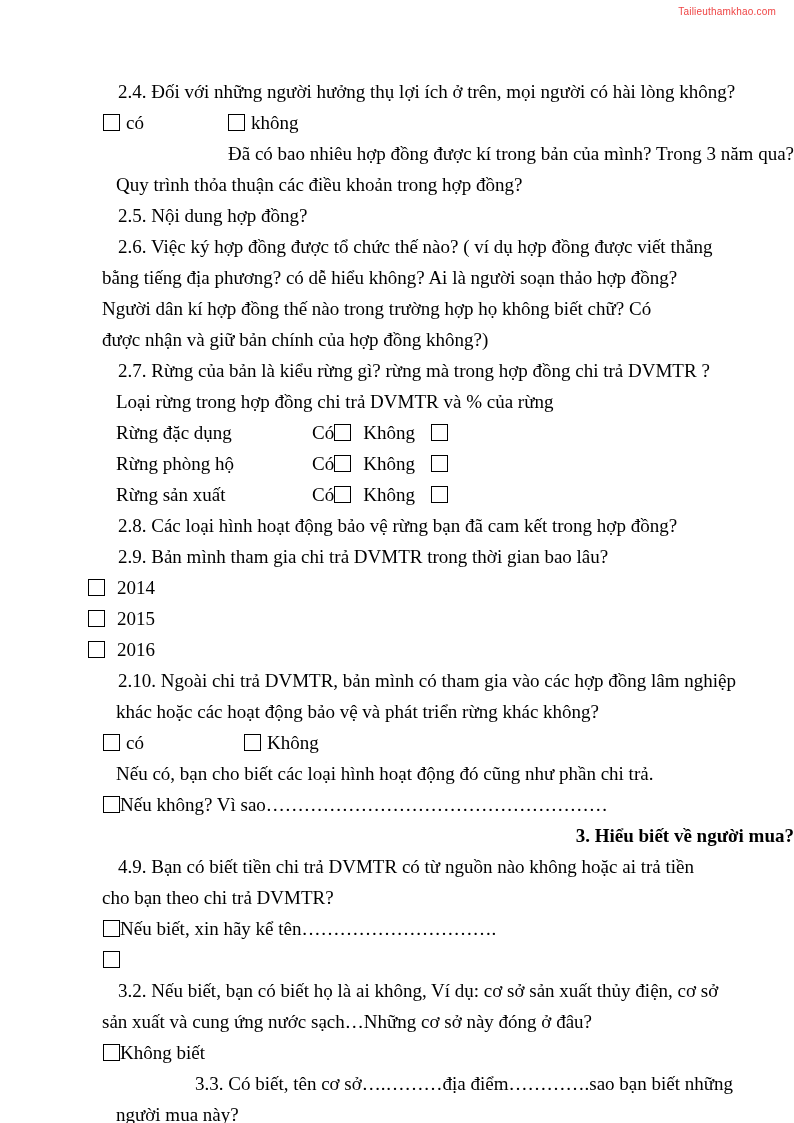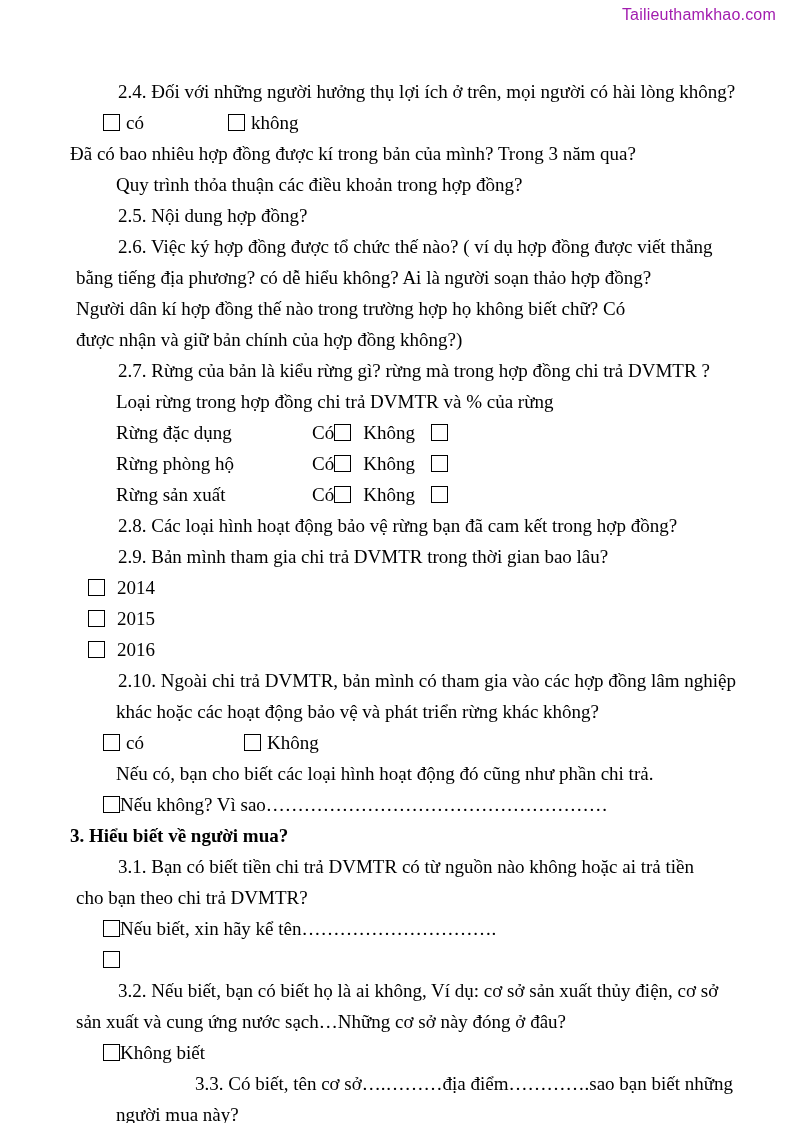--- a/index.html
+++ b/index.html
@@ -20,22 +20,22 @@
     position: absolute;
     inset: 0;
   }
 
   
   .watermark {
     position: absolute;
     top: 6px;
     right: 18px;
     font-family: "Liberation Sans", "DejaVu Sans", sans-serif;
-    font-size: 16px;
-    color: #a21caf;
+    font-size: 10px;
+    color: #ef4444;
     letter-spacing: 0.2px;
     white-space: nowrap;
   }
 
   
   .body {
     position: absolute;
     left: 0;
     top: 76px;
     width: 794px;
@@ -45,22 +45,22 @@
     font-size: 19px;
     line-height: 31px;
     min-height: 31px;
     white-space: nowrap;
     display: block;
   }
 
   
   .m-flush   { padding-left: 108px; margin-left: 8px; }
   .m-num     { padding-left: 118px; }
-  .m-hang    { padding-left: 70px; }
-  .m-hang2   { padding-left: 76px; }
+  .m-hang    { padding-left: 95px; text-align: right; }
+  .m-hang2   { padding-left: 102px; }
   .m-cb      { padding-left: 103px; }
   .m-cb2     { padding-left: 88px; }
   .m-deep    { padding-left: 195px; }
 
   .bold { font-weight: bold; }
 
   .just {
     white-space: normal;
     width: 530px;
     text-align: justify;
@@ -159,21 +159,21 @@
     </div>
 
     <div class="line m-flush">Nếu có, bạn cho biết các loại hình hoạt động đó cũng như phần chi trả.</div>
 
     <div class="line m-cb">
       <span class="cb"></span><span>Nếu không? Vì sao………………………………………………</span>
     </div>
 
     <div class="line m-hang bold">3. Hiểu biết về người mua?</div>
 
-    <div class="line m-num">3.1. Bạn có biết tiền chi trả DVMTR có từ nguồn nào không hoặc ai trả tiền</div>
+    <div class="line m-num">4.9. Bạn có biết tiền chi trả DVMTR có từ nguồn nào không hoặc ai trả tiền</div>
     <div class="line m-hang2">cho bạn theo chi trả DVMTR?</div>
 
     <div class="line m-cb">
       <span class="cb"></span><span>Nếu biết, xin hãy kể tên………………………….</span>
     </div>
     <div class="line m-cb">
       <span class="cb"></span>
     </div>
 
     <div class="line m-num">3.2. Nếu biết, bạn có biết họ là ai không, Ví  dụ: cơ sở sản xuất thủy điện, cơ sở</div>

